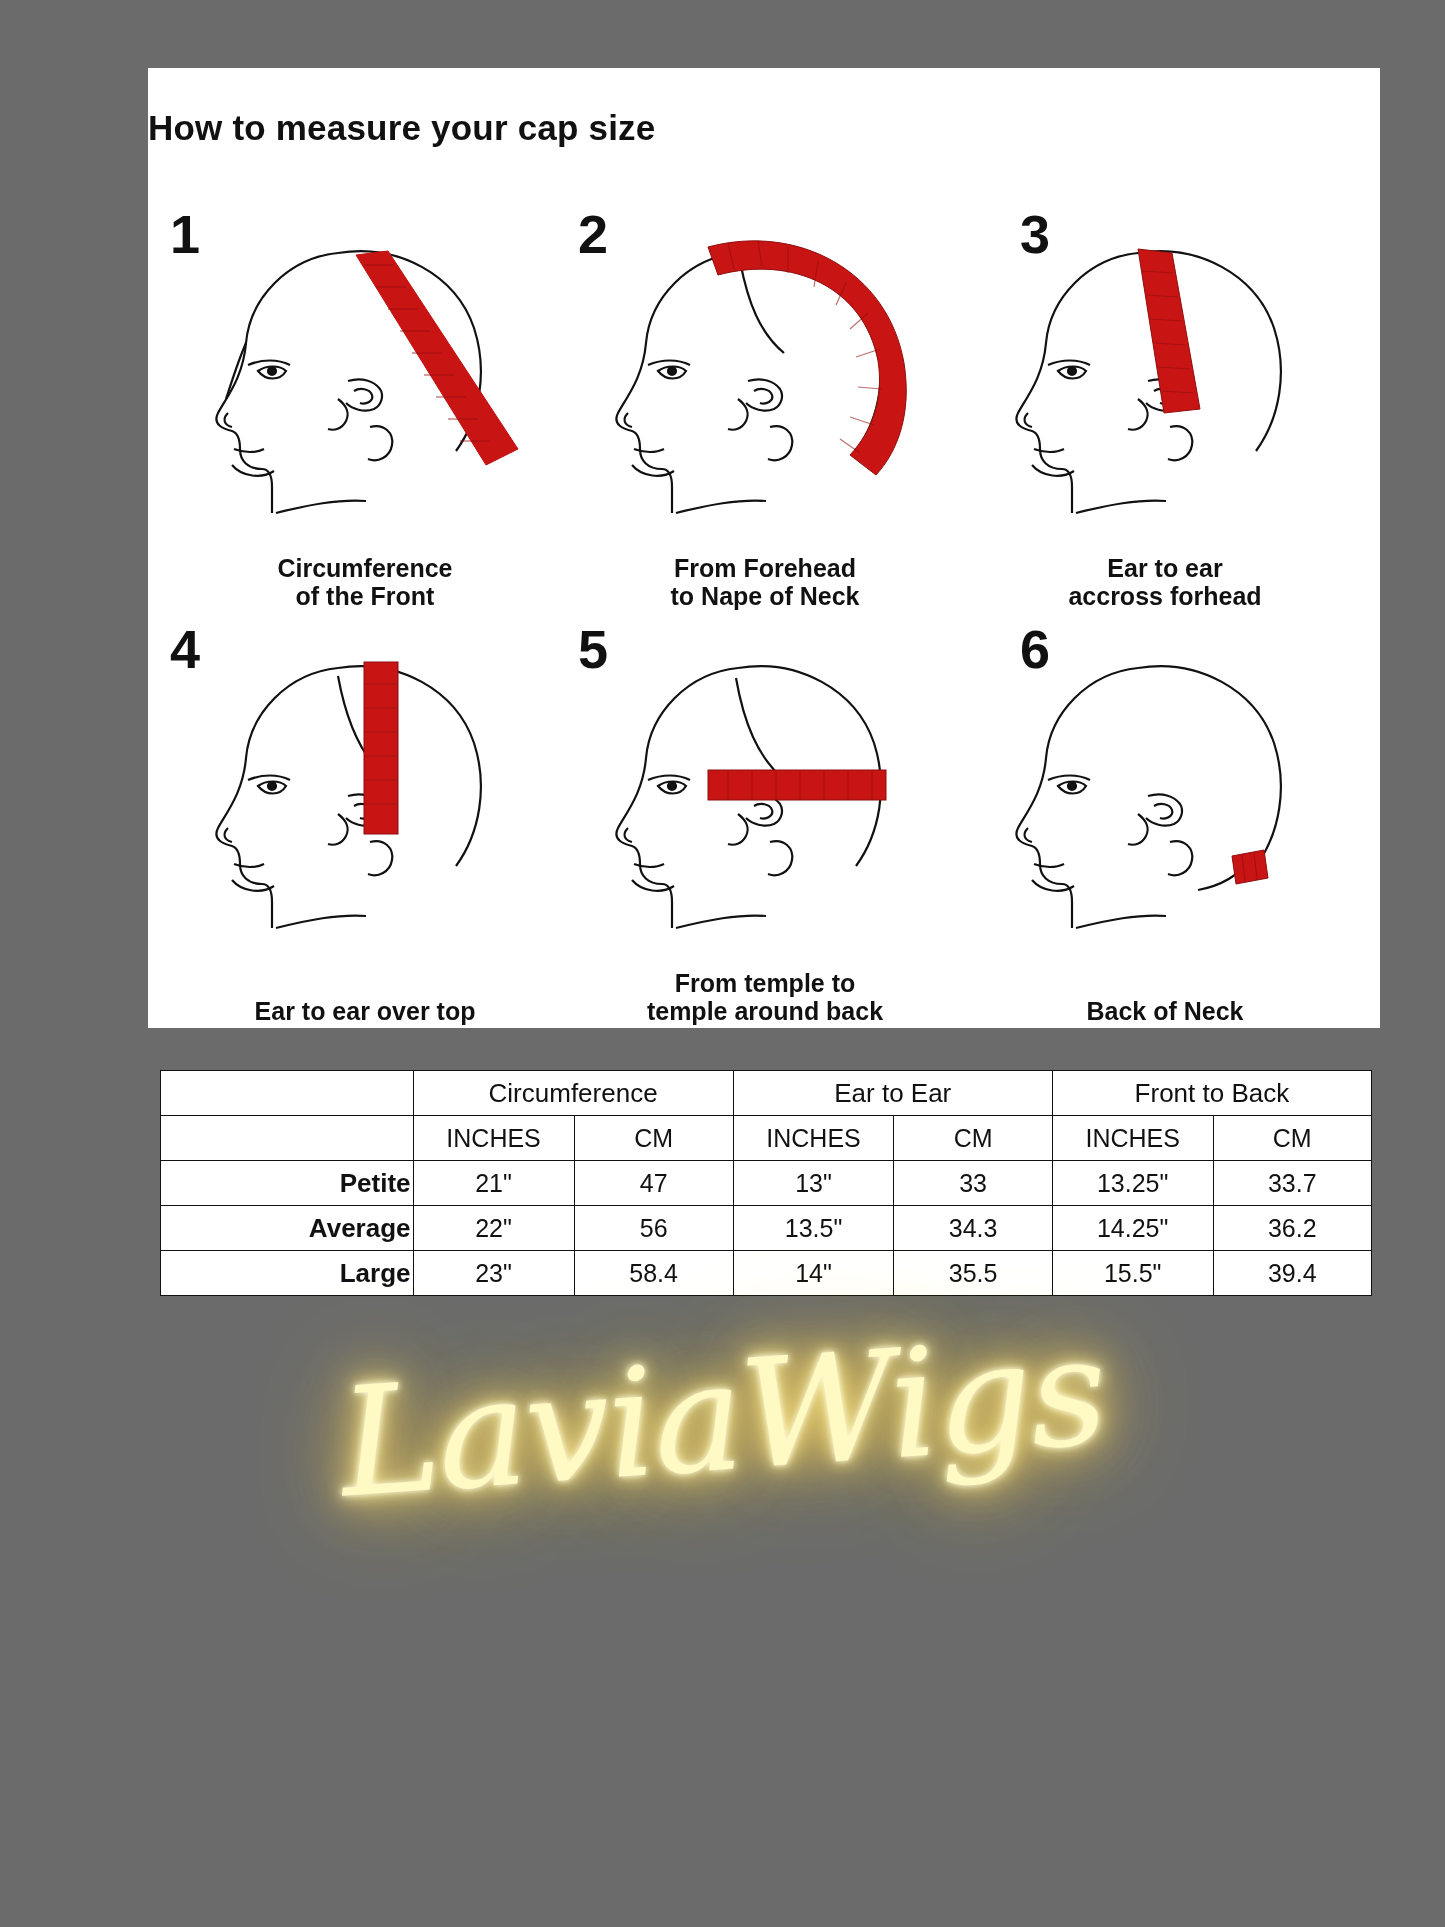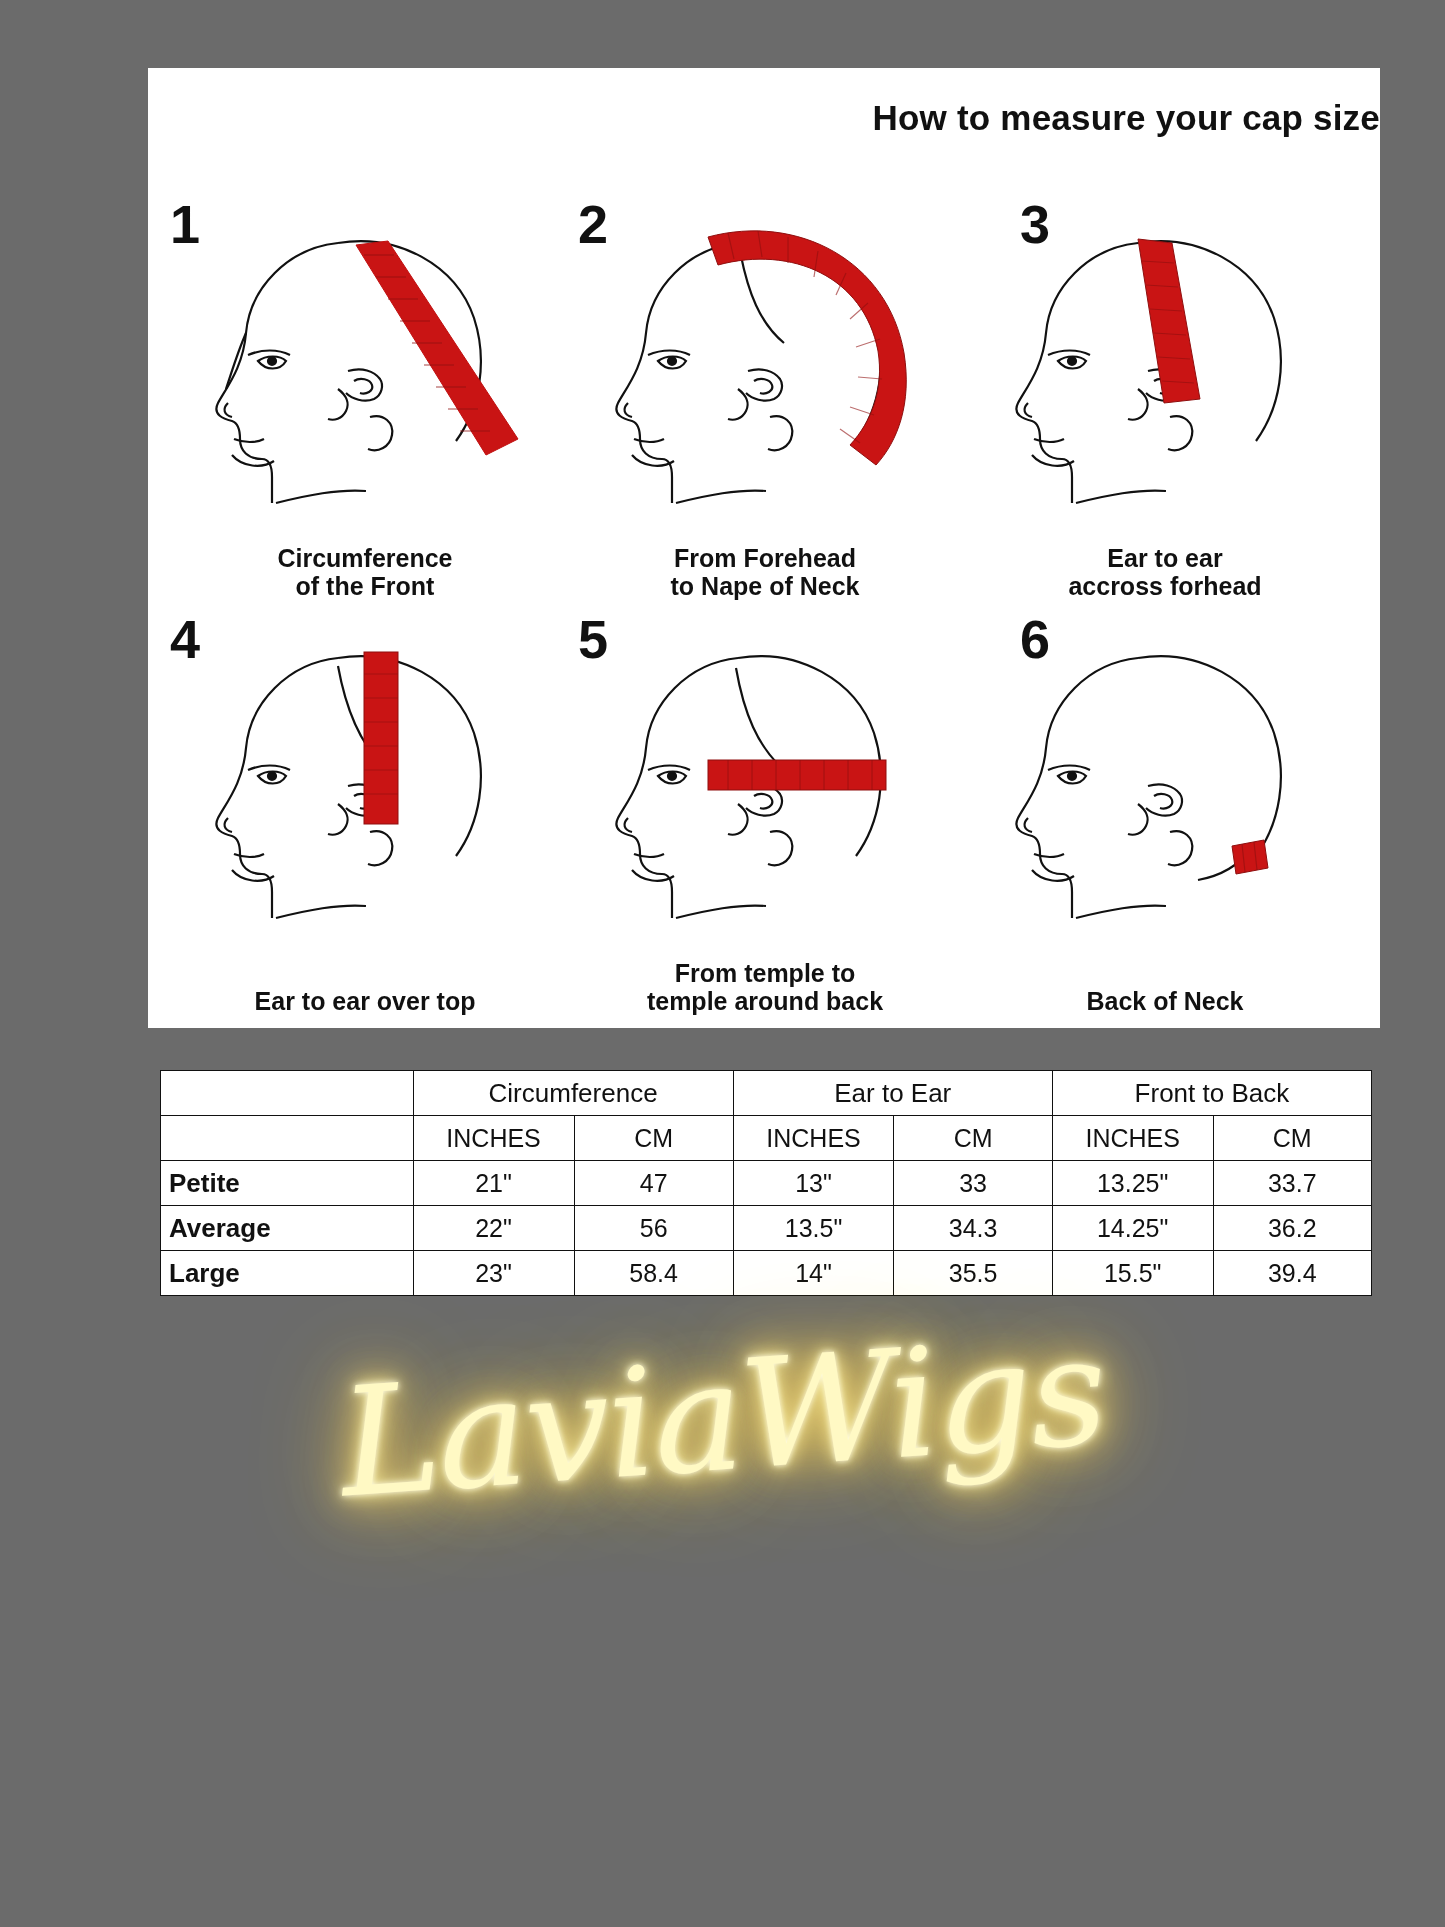--- a/index.html
+++ b/index.html
@@ -20,26 +20,26 @@
     position: absolute;
     left: 148px;
     top: 68px;
     width: 1232px;
     height: 960px;
     background: #ffffff;
     box-sizing: border-box;
   }
 
   .diagram-title {
-    text-align: right;
+    text-align: left;
     font-size: 35px;
     font-weight: bold;
     color: #111111;
     letter-spacing: 0.2px;
-    margin-top: 30px;
+    margin-top: 40px;
   }
 
   .grid {
     position: relative;
     width: 100%;
     height: 860px;
   }
 
   .cell {
     position: absolute;
@@ -106,21 +106,21 @@
     text-align: center;
     padding: 4px 2px;
     font-weight: normal;
     height: 36px;
   }
   table.size-table th.group {
     font-weight: normal;
     font-size: 26px;
   }
   table.size-table td.rowhead {
-    text-align: left;
+    text-align: right;
     padding-left: 8px;
     font-weight: bold;
     font-size: 26px;
   }
   .col-label { width: 255px; }
   .col-val { width: 159px; margin-left: 38px; }
   .blank-cell { border: 1px solid #111; }
 
   
   .brand {

